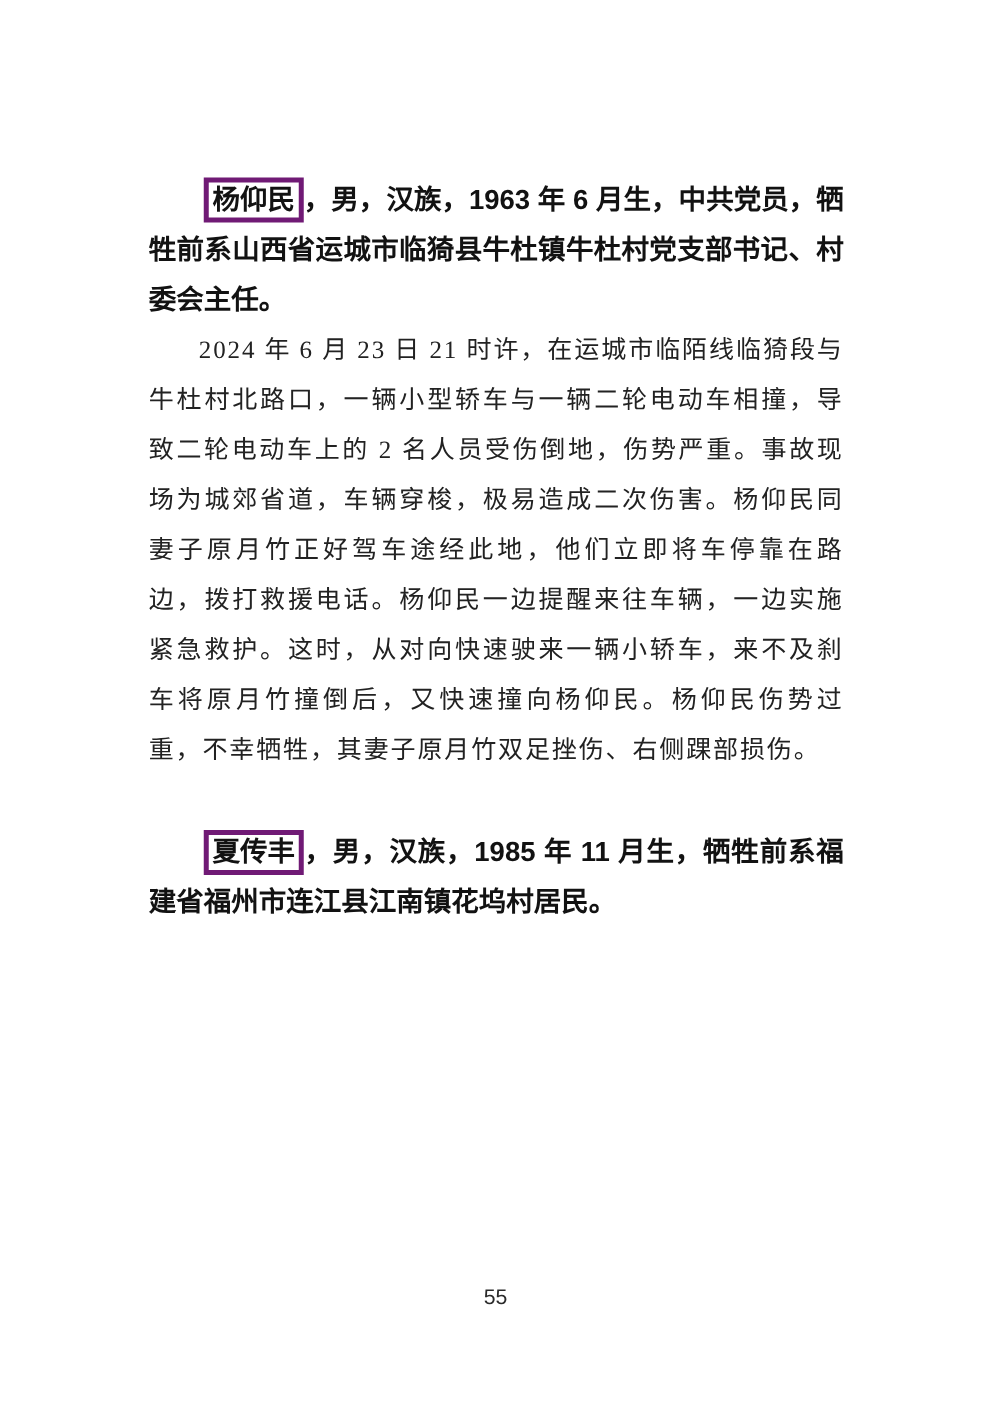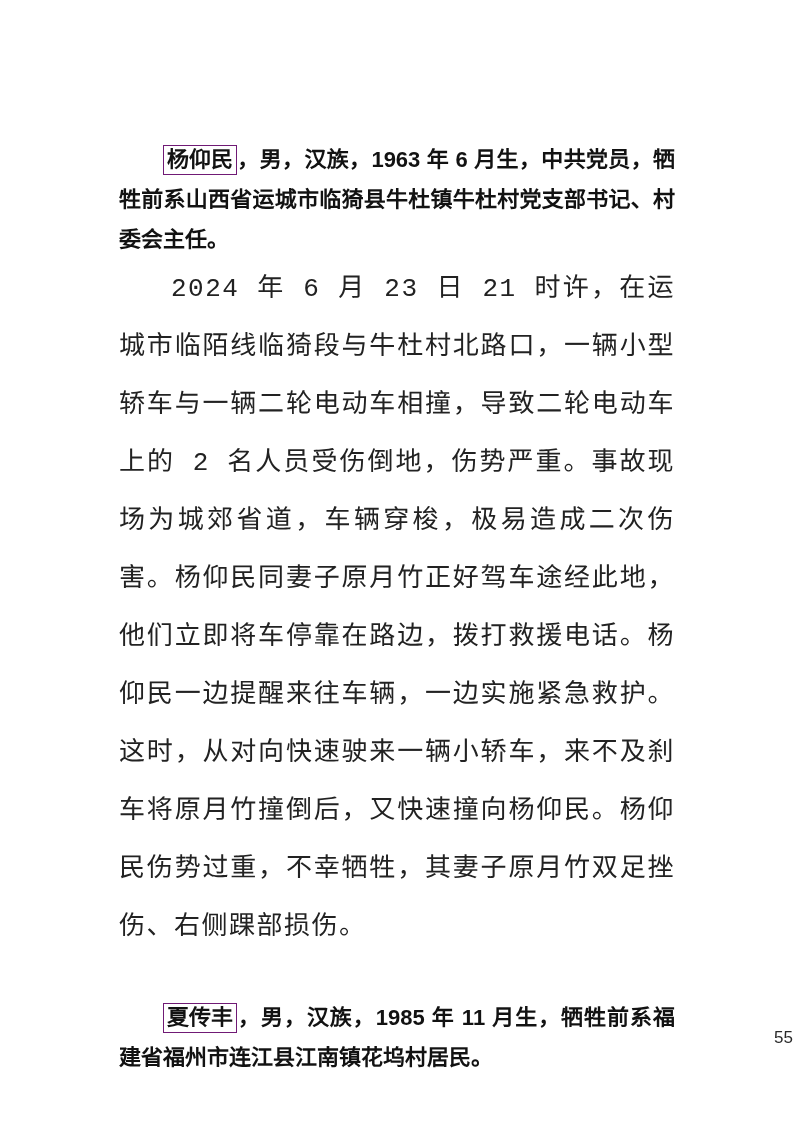--- a/index.html
+++ b/index.html
@@ -32,44 +32,44 @@
     font-weight: 600;
     font-size: 22px;
     line-height: 40px;
     color: #121212;
     text-align: justify;
     text-justify: inter-character;
     text-indent: 2em;
   }
   .name-box {
     display: inline-block;
-    border: 1px solid #701a75;
+    border: 4px solid #701a75;
     padding: 0 3px;
     line-height: 28px;
     text-indent: 0;
   }
   
   .body-para {
     margin: 0;
-    font-family: Liberation Mono, monospace;
+    font-family: Liberation Serif, serif;
     font-weight: 400;
-    font-size: 26px;
-    line-height: 58px;
+    font-size: 20px;
+    line-height: 40px;
     letter-spacing: 1.5px;
     color: #222222;
     text-align: justify;
     text-justify: inter-character;
     text-indent: 2em;
   }
   .page-number {
     position: absolute;
     top: 1028px;
     left: 0;
     width: 100%;
-    text-align: right;
+    text-align: center;
     font-family: "Liberation Sans", sans-serif;
     font-size: 17px;
     color: #2a2a2a;
   }
 </style>
 </head>
 <body>
 
 <div class="page">
   <div class="content">

